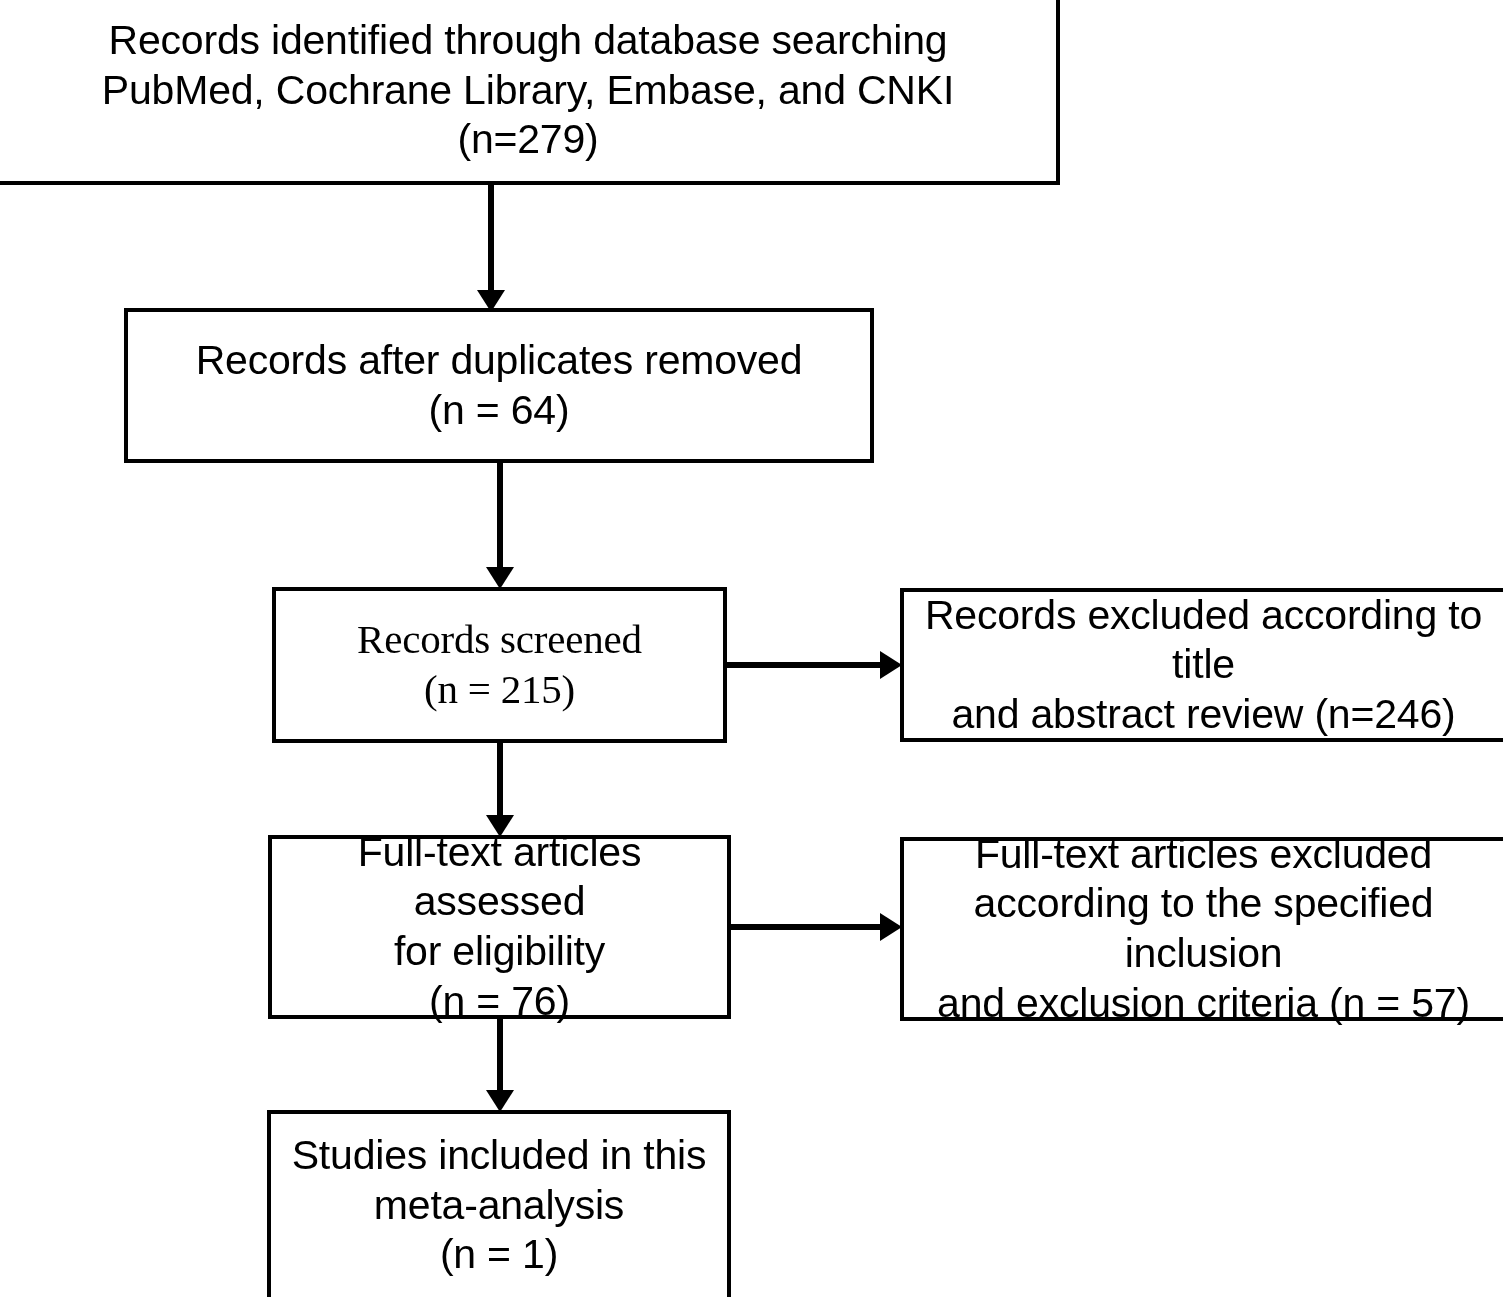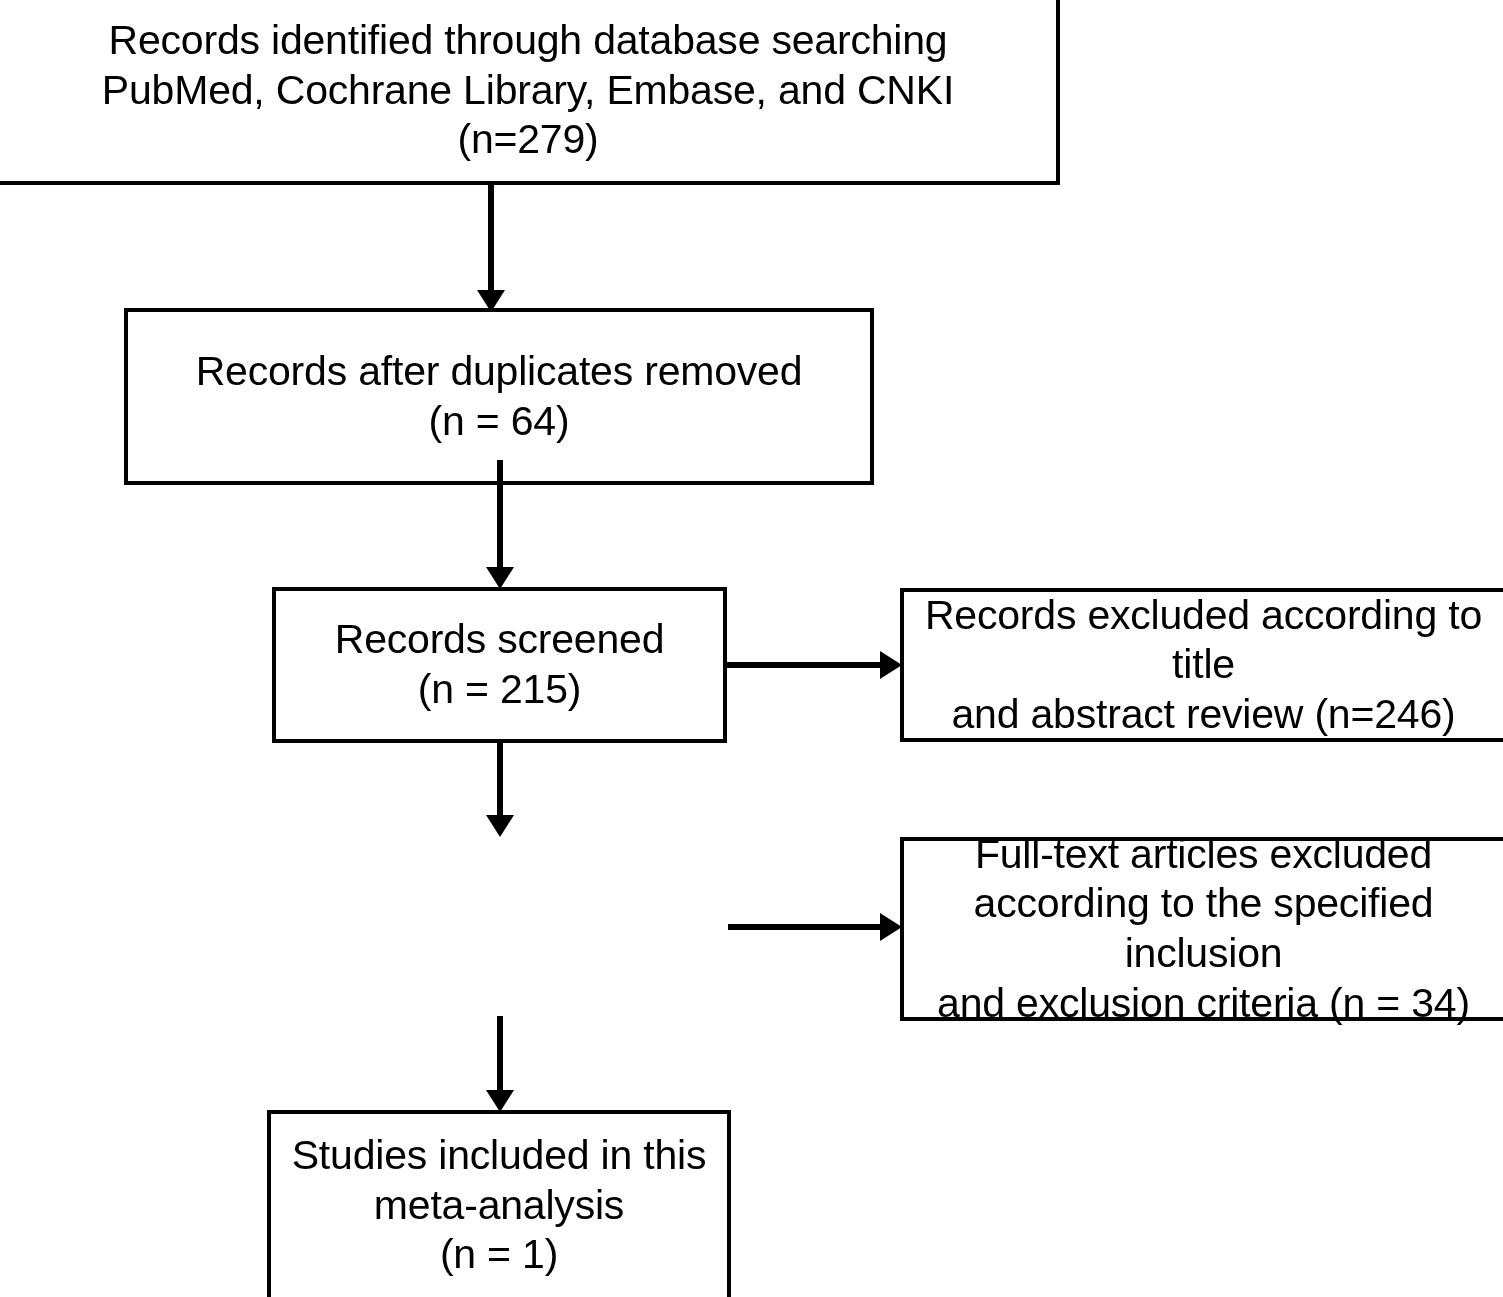--- a/index.html
+++ b/index.html
@@ -44,29 +44,30 @@
     top: -60px;
     width: 1064px;
     height: 245px;
     font-size: 41px;
     padding-top: 56px;
   }
   #node-duplicates {
     left: 124px;
     top: 308px;
     width: 750px;
-    height: 177px;
+    height: 155px;
     font-size: 41px;
   }
   #node-screened {
     left: 272px;
     top: 587px;
     width: 455px;
     height: 156px;
     font-size: 41px;
+    font-family: Liberation Serif, serif;
   }
   #node-excluded-title {
     left: 900px;
     top: 588px;
     width: 607px;
     height: 154px;
     font-size: 41px;
   }
   #node-fulltext {
     left: 268px;
@@ -118,25 +119,30 @@
   <div class="node" id="node-screened">
     <span class="txt">Records screened
 (n = 215)</span>
   </div>
 
   <div class="node" id="node-excluded-title">
     <span class="txt">Records excluded according to title
 and abstract review (n=246)</span>
   </div>
 
+  <div class="node" id="node-fulltext">
+    <span class="txt">Full-text articles assessed
+for eligibility
+(n = 76)</span>
+  </div>
 
   <div class="node" id="node-excluded-criteria">
     <span class="txt">Full-text articles excluded
 according to the specified inclusion
-and exclusion criteria (n = 34)</span>
+and exclusion criteria (n = 57)</span>
   </div>
 
   <div class="node" id="node-included">
     <span class="txt">Studies included in this
 meta-analysis
 (n = 1)</span>
   </div>
 
   <div class="conn" style="left:470px; top:182px;">
     <svg width="44" height="132" viewBox="0 0 44 132">

